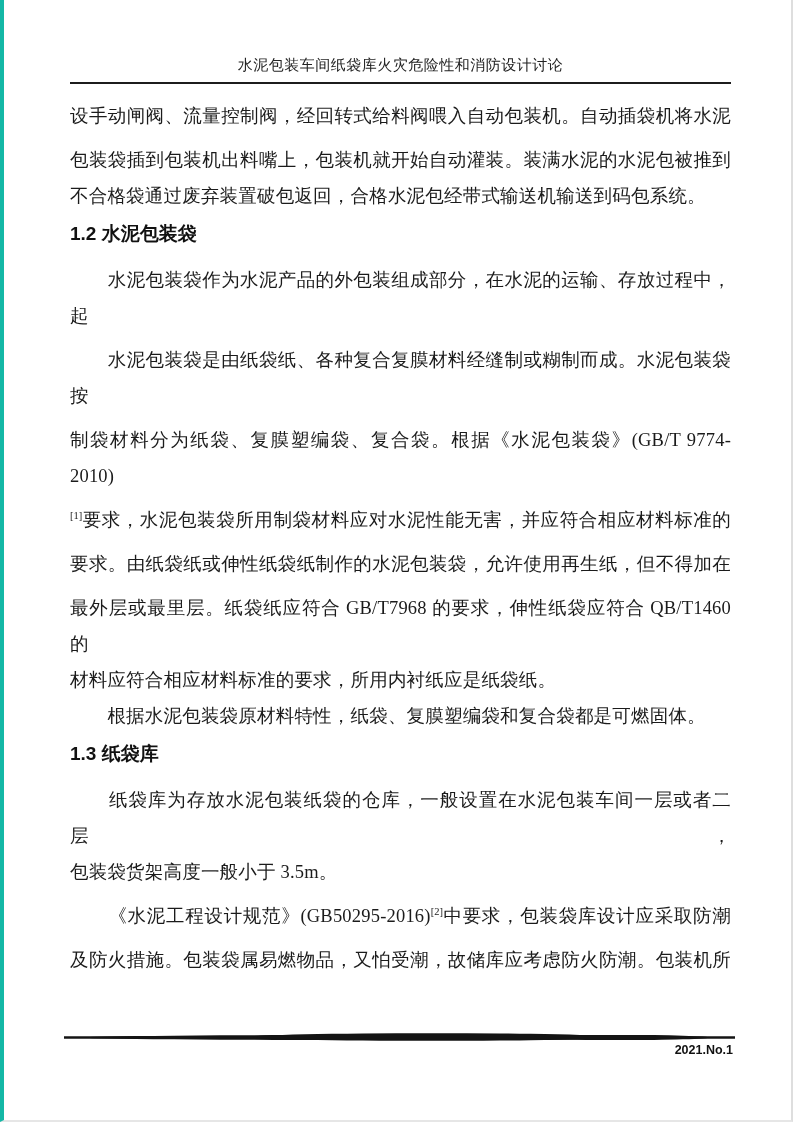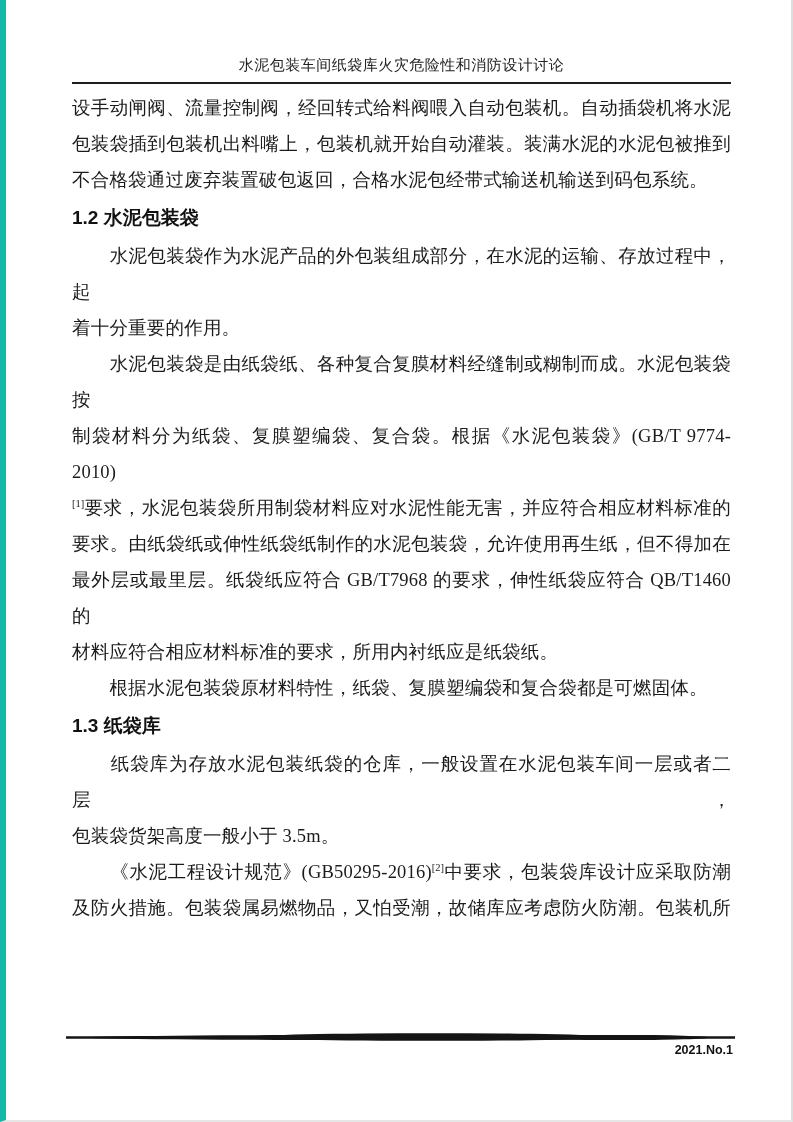--- a/index.html
+++ b/index.html
@@ -7,21 +7,21 @@
   body {
     width: 793px; height: 1122px;
     position: relative;
     font-family: "Liberation Serif", "DejaVu Serif", serif;
     color: #1b1b1b;
     overflow: hidden;
   }
   .page {
     position: absolute; inset: 0;
     background: #ffffff;
-    border-left: 6px solid #14b8a6;
+    border-left: 4px solid #14b8a6;
     border-right: 2px solid #dedede;
     border-bottom: 2px solid #e6e6e6;
   }
   .content-col {
     position: absolute;
     left: 66px; right: 60px; top: 0;
   }
   
   .running-header { padding-top: 54px; }
   .running-title {
@@ -43,20 +43,21 @@
     font-size: 18.5px;
     line-height: 36px;
     letter-spacing: 0.2px;
     white-space: normal;
     color: #1b1b1b;
   }
   .line.fill {
     text-align: justify;
     text-align-last: justify;
     text-justify: inter-character;
+    margin-top: 8px;
   }
   sup.cite {
     font-size: 10.5px;
     line-height: 0;
     vertical-align: 7px;
     letter-spacing: 0;
   }
   .heading1, .heading2 {
     font-family: "Liberation Sans", "DejaVu Sans", sans-serif;
     font-weight: 700;
@@ -104,21 +105,20 @@
     <div class="doc-body">
 
     <div class="para">
           <div class="line fill">设手动闸阀、流量控制阀，经回转式给料阀喂入自动包装机。自动插袋机将水泥</div>
           <div class="line fill">包装袋插到包装机出料嘴上，包装机就开始自动灌装。装满水泥的水泥包被推到</div>
           <div class="line">不合格袋通过废弃装置破包返回，合格水泥包经带式输送机输送到码包系统。</div>
         </div>
         <div class="heading2">1.2 水泥包装袋</div>
         <div class="para">
           <div class="line fill">　　水泥包装袋作为水泥产品的外包装组成部分，在水泥的运输、存放过程中，起</div>
-          <div class="line">着十分重要的作用。</div>
         </div>
         <div class="para">
           <div class="line fill">　　水泥包装袋是由纸袋纸、各种复合复膜材料经缝制或糊制而成。水泥包装袋按</div>
           <div class="line fill">制袋材料分为纸袋、复膜塑编袋、复合袋。根据《水泥包装袋》(GB/T 9774-2010)</div>
           <div class="line fill"><sup class="cite">[1]</sup>要求，水泥包装袋所用制袋材料应对水泥性能无害，并应符合相应材料标准的</div>
           <div class="line fill">要求。由纸袋纸或伸性纸袋纸制作的水泥包装袋，允许使用再生纸，但不得加在</div>
           <div class="line fill">最外层或最里层。纸袋纸应符合 GB/T7968 的要求，伸性纸袋应符合 QB/T1460 的</div>
           <div class="line">材料应符合相应材料标准的要求，所用内衬纸应是纸袋纸。</div>
         </div>
         <div class="para">

